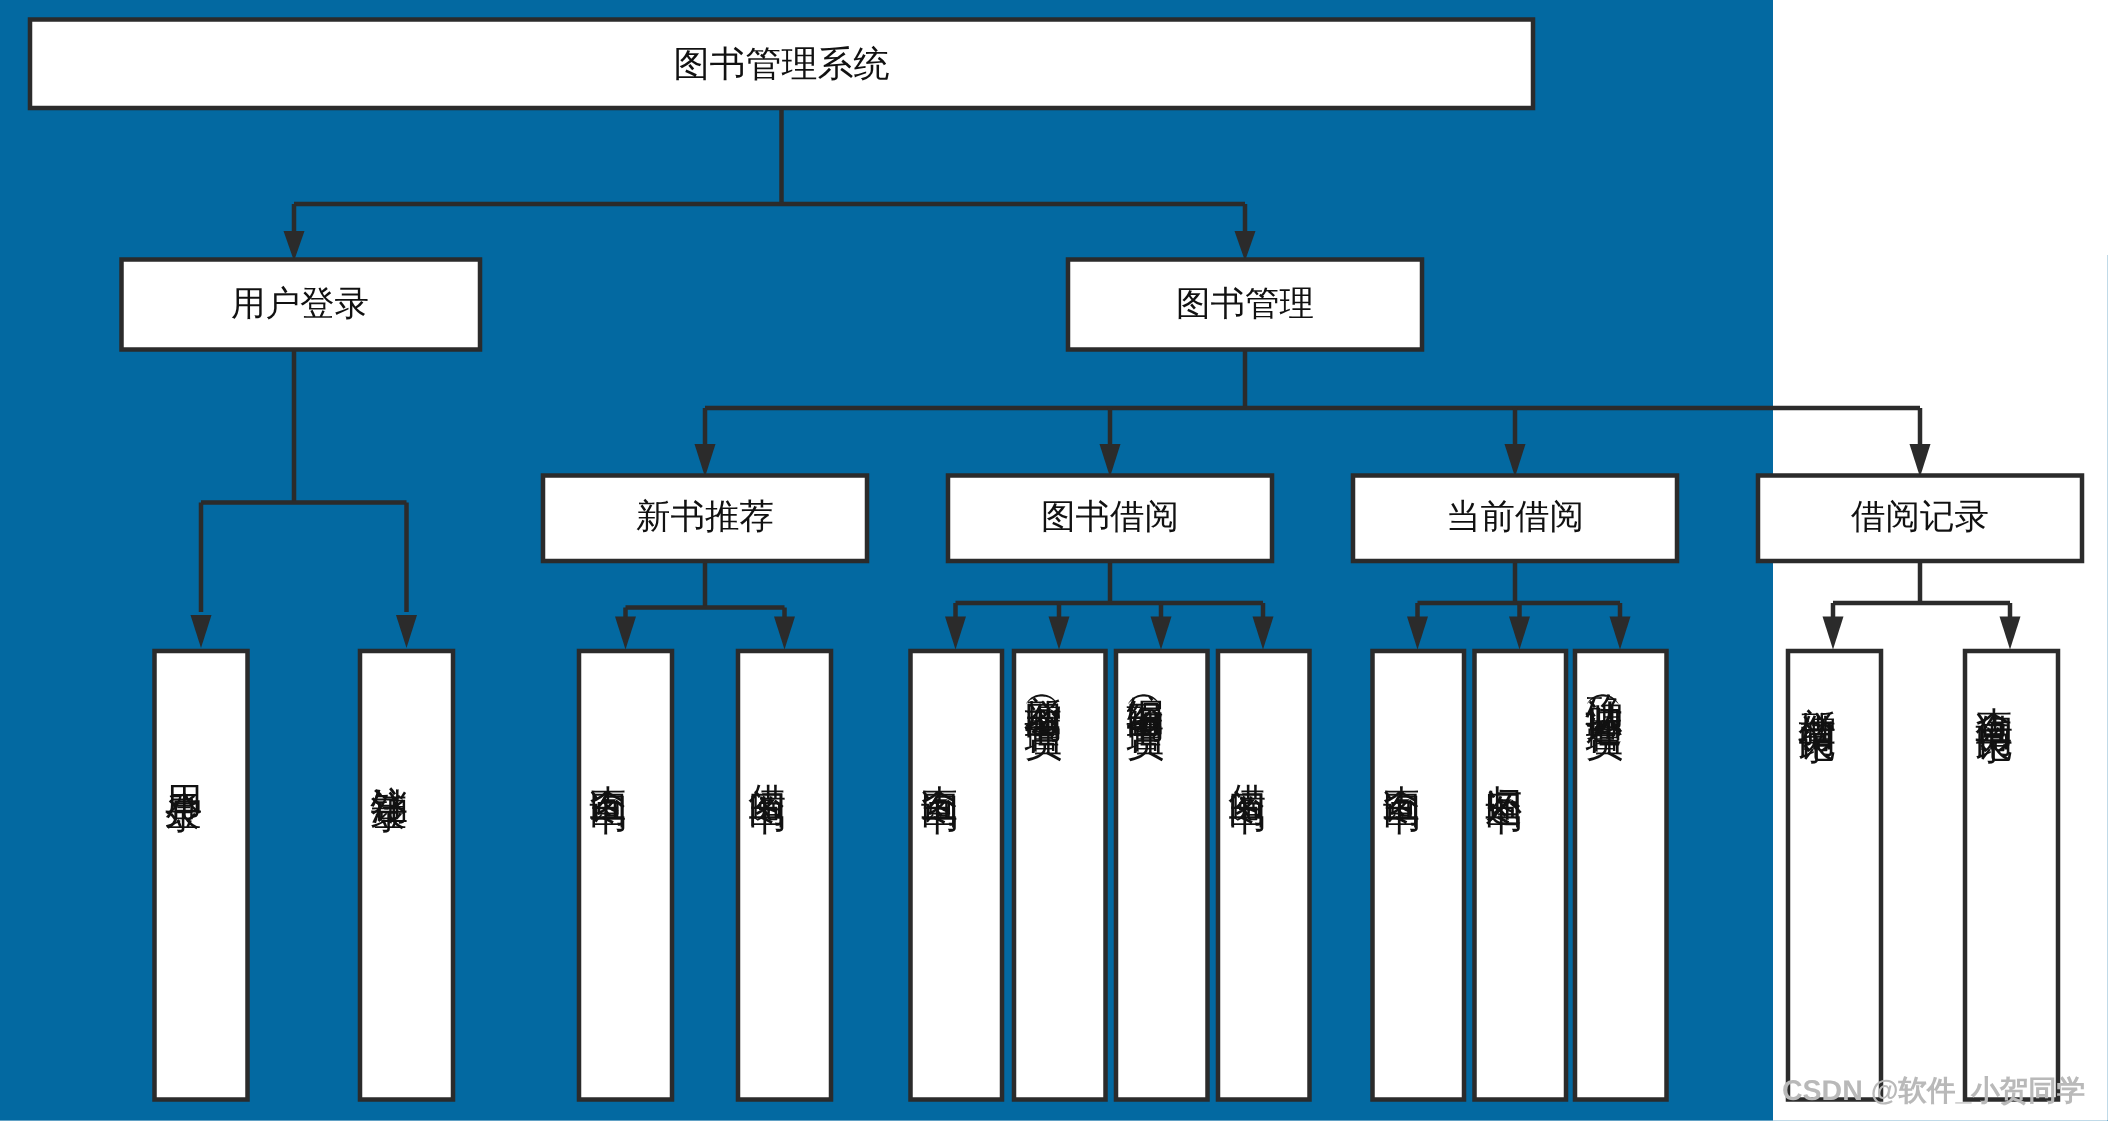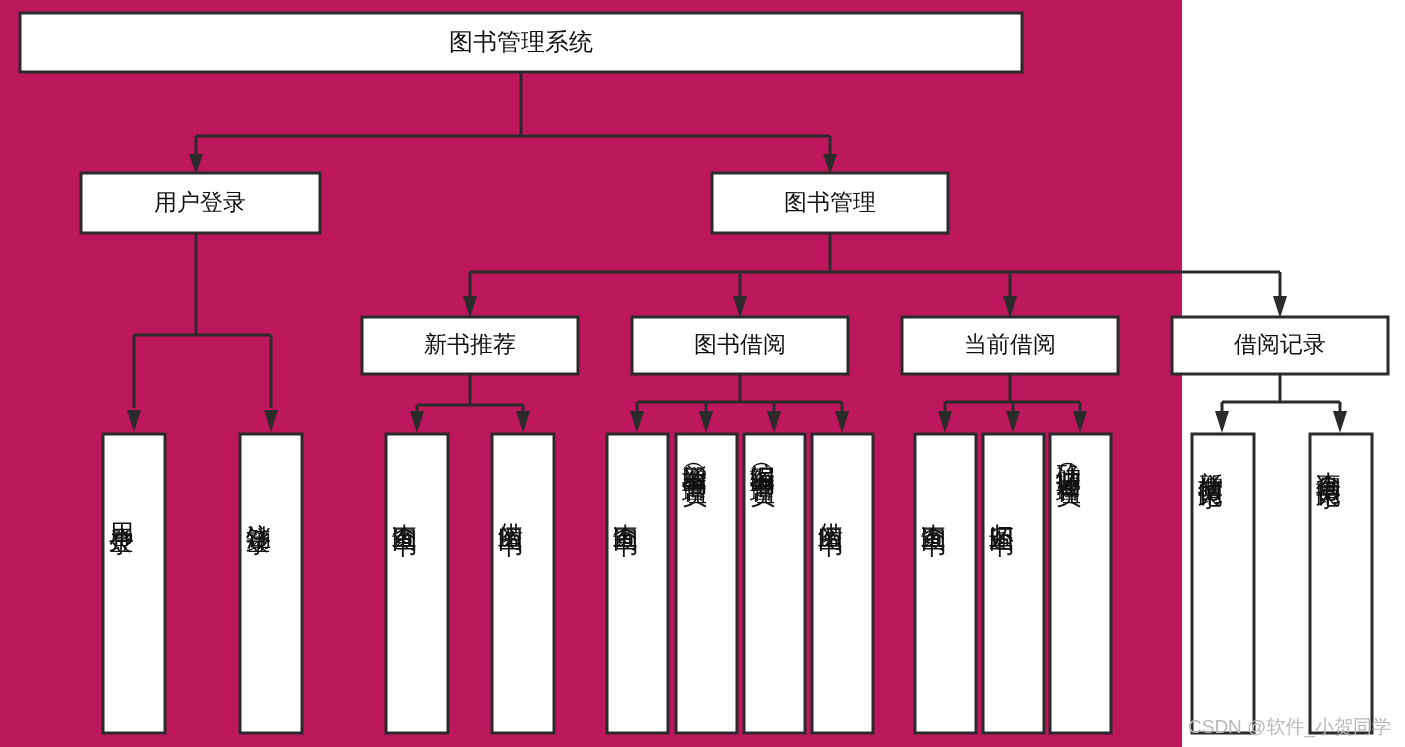--- a/index.html
+++ b/index.html
@@ -12,21 +12,21 @@
     width: 1405px;
     height: 747px;
     font-family: "Liberation Sans", "DejaVu Sans", sans-serif;
     overflow: hidden;
     position: relative;
   }
   #diagram-root {
     position: relative;
     width: 1182px;
     height: 747px;
-    background: #be185d;
+    background: #0369a1;
   }
   svg.diagram-canvas {
     position: absolute;
     left: 0;
     top: 0;
     width: 1405px;
     height: 747px;
   }
   .node-rect {
     fill: #ffffff;
@@ -70,20 +70,21 @@
     pointer-events: none;
   }
   .watermark {
     position: absolute;
     font-family: "Liberation Sans", "DejaVu Sans", sans-serif;
     font-size: 19px;
     color: #b9b9b9;
     white-space: nowrap;
     left: 1188px;
     top: 714px;
+    font-weight: bold;
   }
 </style>
 </head>
 <body>
 
 <div id="diagram-root">
 
   <svg class="diagram-canvas" viewBox="0 0 1405 747" xmlns="http://www.w3.org/2000/svg">
 
     <g>

